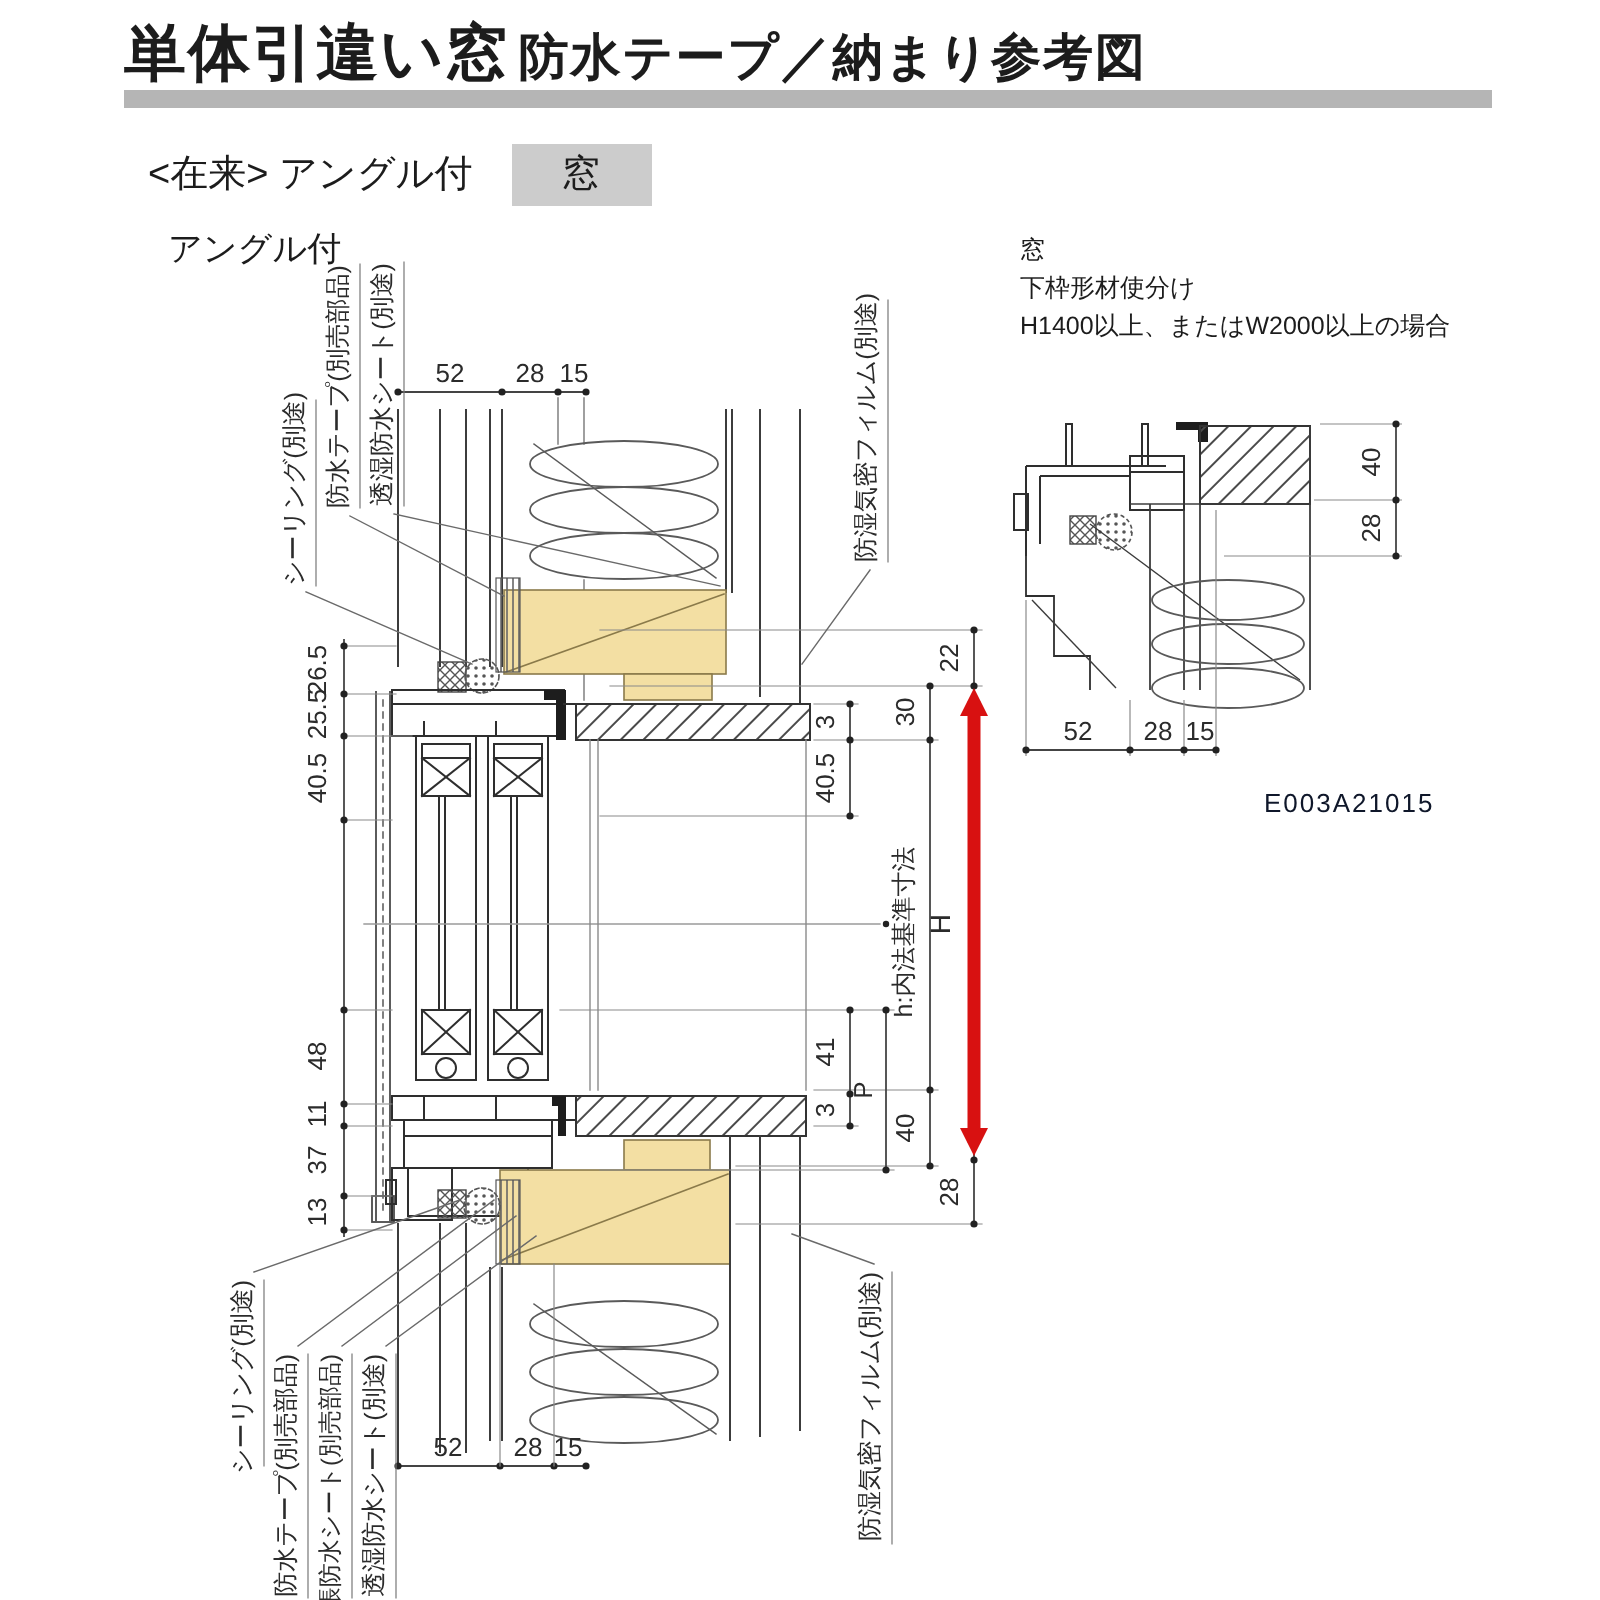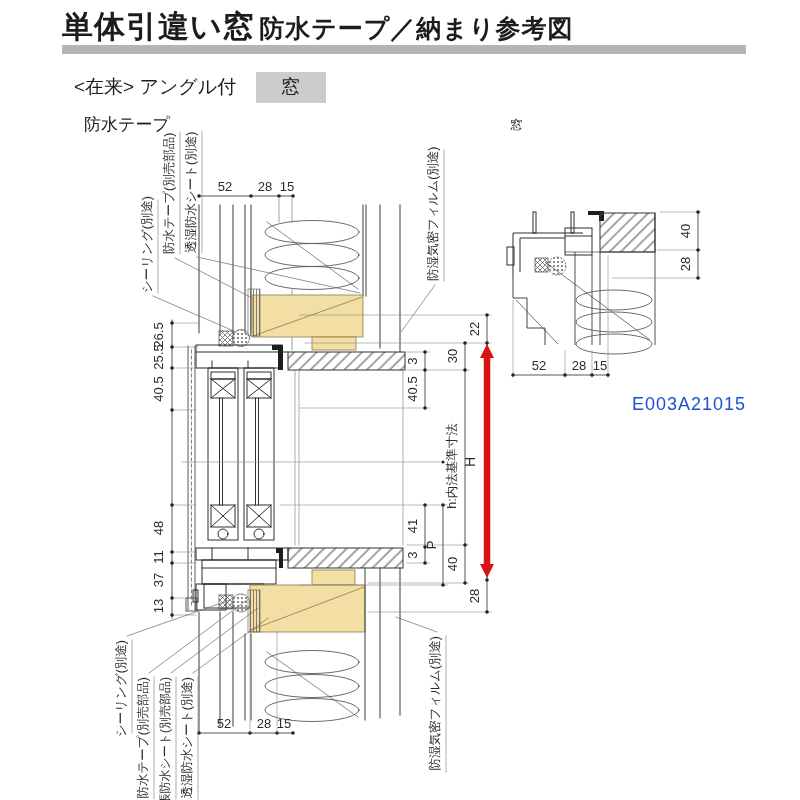--- a/index.html
+++ b/index.html
@@ -7,45 +7,47 @@
   .abs{position:absolute;}
   .title-row{left:62px;top:6px;white-space:nowrap;}
   .title-main{font-size:31px;font-weight:700;letter-spacing:1px;margin-top:44px;}
   .title-sub{font-size:25px;font-weight:700;letter-spacing:1px;}
   .title-bar{left:62px;top:45px;width:684px;height:9px;background:#b5b5b5;}
   .subtitle{left:74px;top:72px;font-size:19px;white-space:nowrap;}
   .series-tag{display:inline-block;background:#cccccc;min-width:66px;text-align:center;
     padding:2px 2px 3px 2px;margin-left:14px;}
   .section-label{left:84px;top:113px;font-size:17px;}
   .note{left:510px;top:116px;font-size:12.5px;line-height:19px;}
-  .code{left:632px;top:394px;font-size:18px;letter-spacing:1px;color:#1d4ed8;}
+  .code{left:632px;top:394px;font-size:13px;letter-spacing:1px;color:#0f172a;}
   svg text{fill:#2b2b2b;}
   .dimtxt{font-size:13px;}
   .jptxt{font-size:12.5px;}
   .jptxt-s{font-size:12px;}
   .htxt{font-size:14px;}
 </style>
 </head>
 <body>
 
 <div class="abs title-row">
   <span class="title-main">単体引違い窓</span>
   <span class="title-sub">防水テープ／納まり参考図</span>
 </div>
 <div class="abs title-bar"></div>
 
 <div class="abs subtitle">
   <span>&lt;在来&gt; アングル付</span>
   <span class="series-tag">窓</span>
 </div>
 
-<div class="abs section-label">防水テープ</div>
+<div class="abs section-label">アングル付</div>
 
 <div class="abs note">
   <div>窓</div>
+  <div>下枠形材使分け</div>
+  <div>H1400以上、またはW2000以上の場合</div>
 </div>
 
 <div class="abs code">E003A21015</div>
 
 <svg class="abs" style="left:0;top:0" width="800" height="800" viewBox="0 0 800 800">
   <defs>
     <pattern id="hatch" width="8" height="8" patternUnits="userSpaceOnUse" patternTransform="rotate(45)">
       <line x1="1" y1="0" x2="1" y2="8" stroke="#4a4a4a" stroke-width="1"></line>
     </pattern>
     <pattern id="cross" width="5" height="5" patternUnits="userSpaceOnUse">

